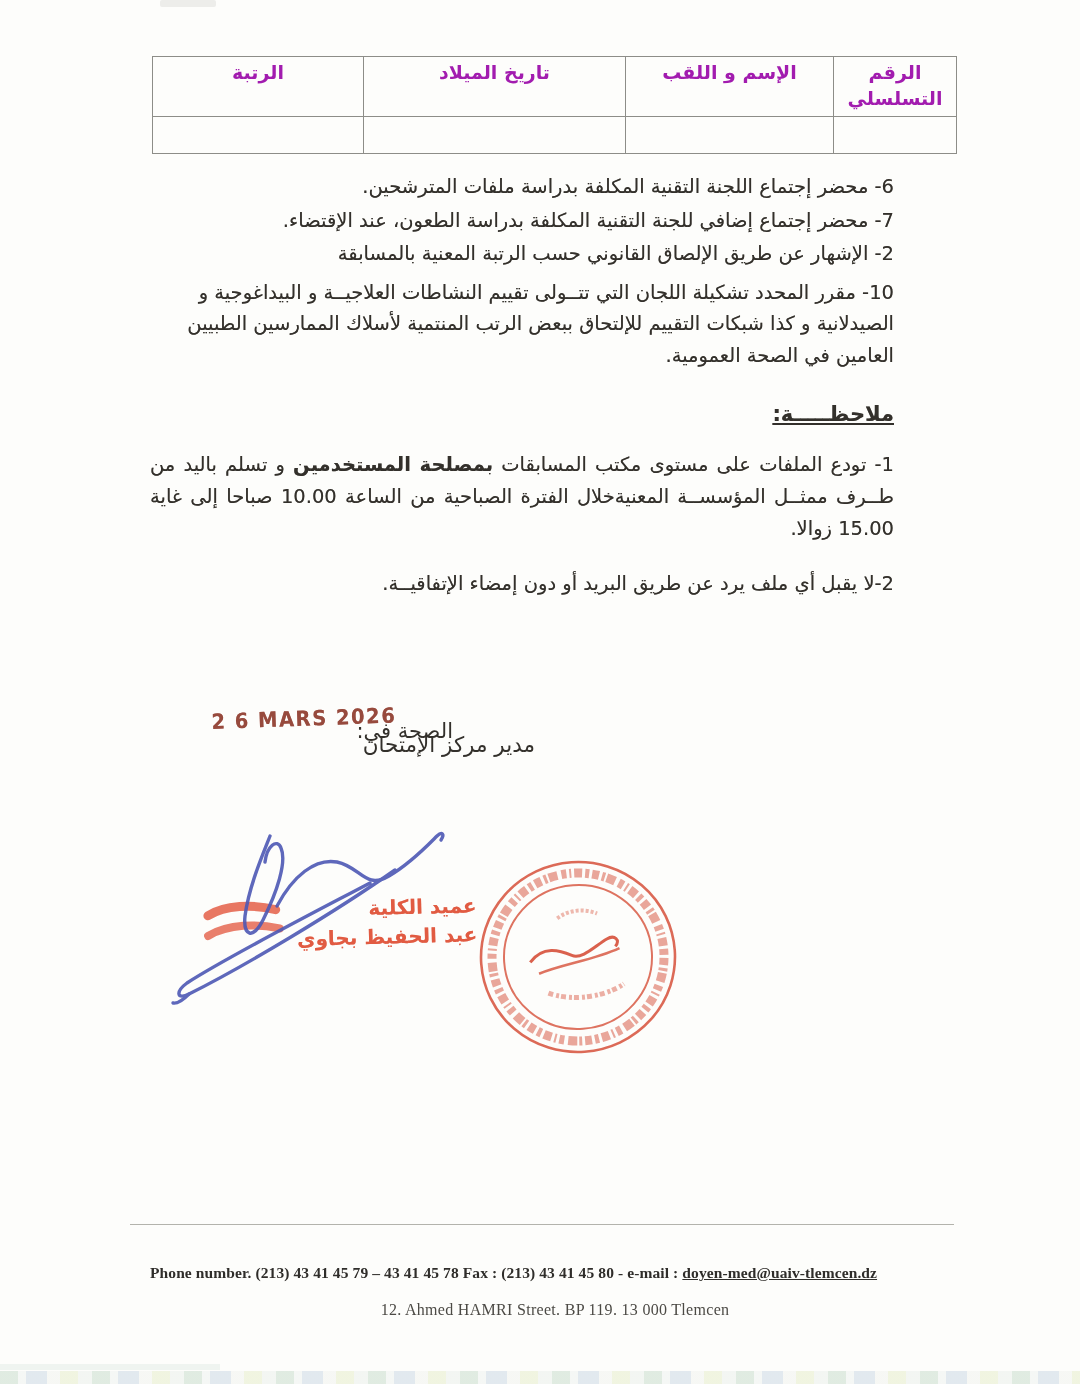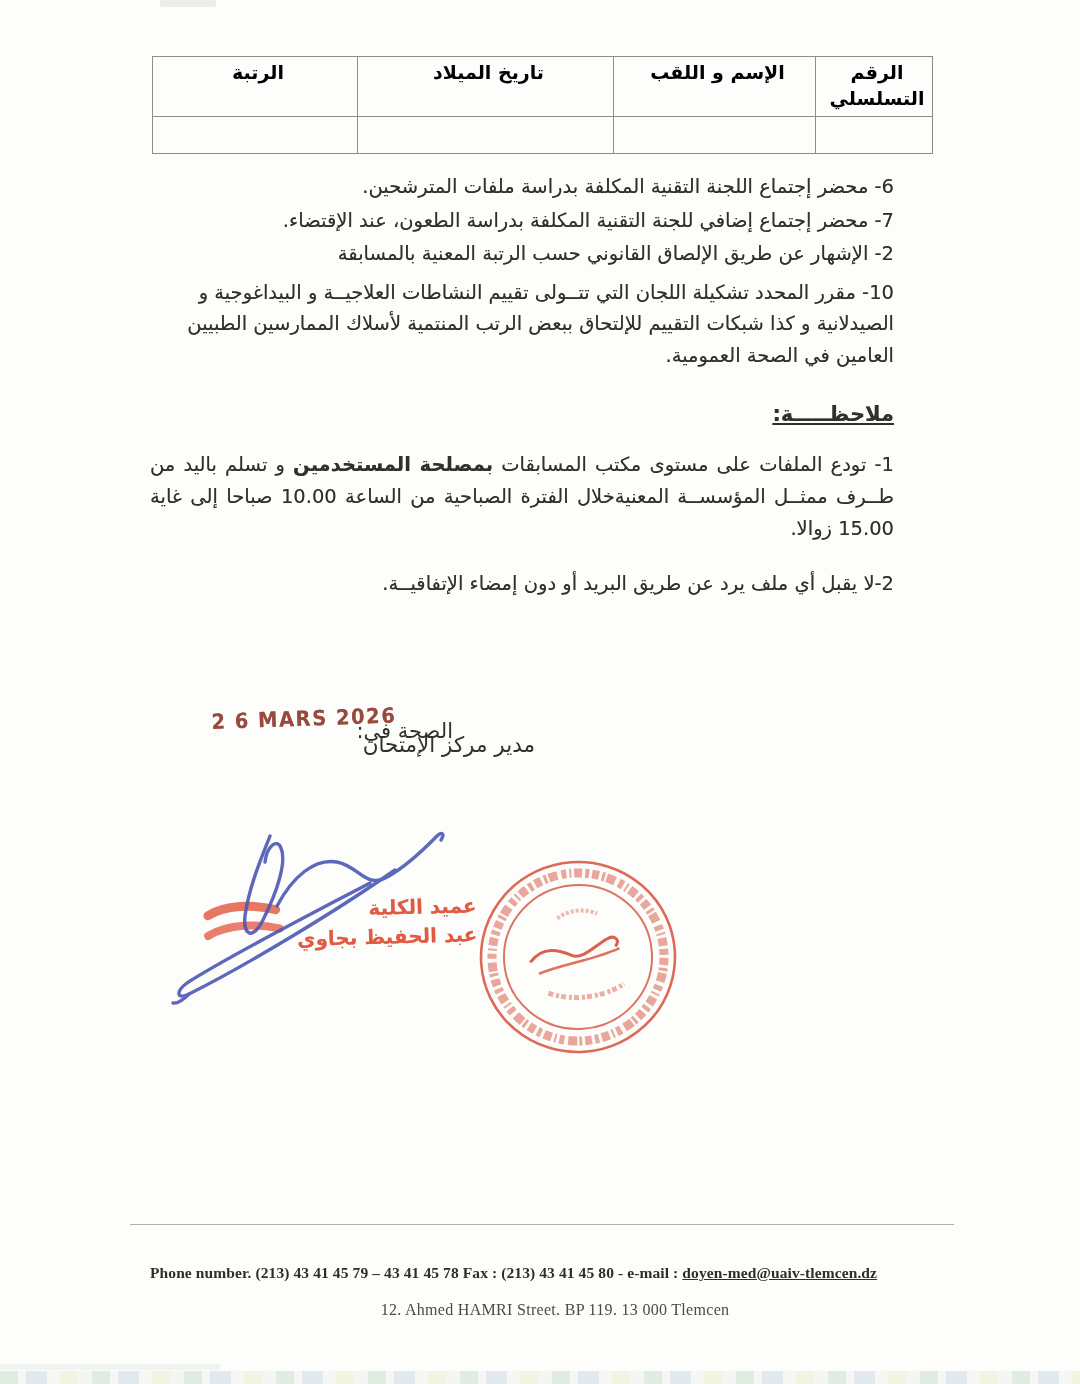--- a/index.html
+++ b/index.html
@@ -6,22 +6,22 @@
   .page{
     position:relative;width:1080px;height:1384px;background:#fdfdfb;
     overflow:hidden;font-family:"DejaVu Sans",sans-serif;color:#2e2c2a;
   }
   
   .doc-table{
     position:absolute;left:152px;top:56px;width:752px;border-collapse:collapse;
     table-layout:fixed;direction:rtl;
   }
   .doc-table th,.doc-table td{
-    border:1px solid #8d8d88;font-size:19px;font-weight:bold;color:#000000;
-    text-align:center;vertical-align:top;padding:3px 0 0 6px;line-height:1.35;
+    border:1px solid #8d8d88;font-size:19px;font-weight:bold;color:#a21caf;
+    text-align:center;vertical-align:top;padding:3px 6px 0 6px;line-height:1.35;
   }
   .doc-table .hdr-row th{height:56px;}
   .doc-table .empty-row td{height:33px;}
   
   .body-text{
     position:absolute;left:150px;top:171px;width:744px;direction:rtl;
     text-align:right;font-size:19.5px;line-height:1.62;color:#33302b;
     text-shadow:0 0 .4px rgba(60,55,48,.55);
   }
   .body-text p{margin:0 0 2px 0;}

